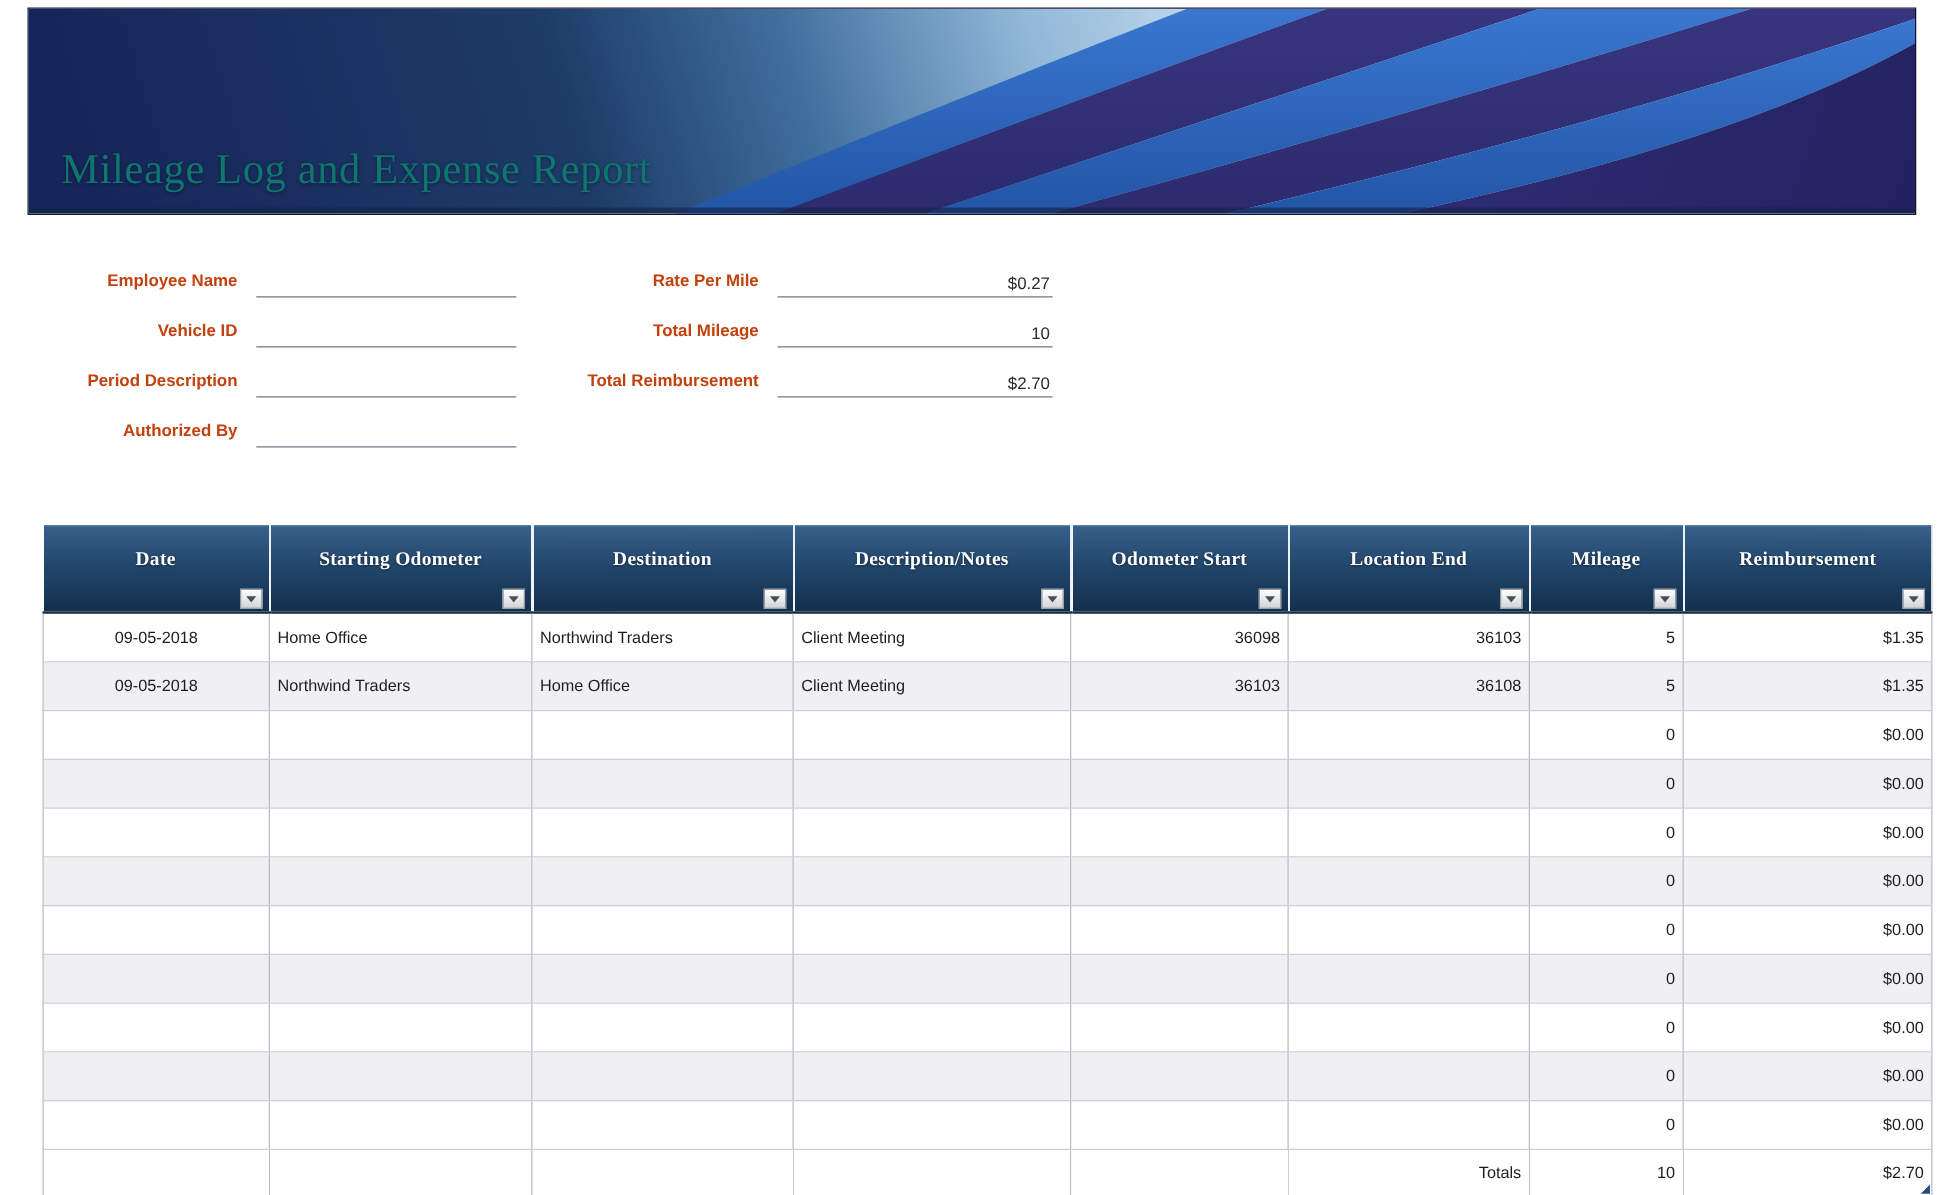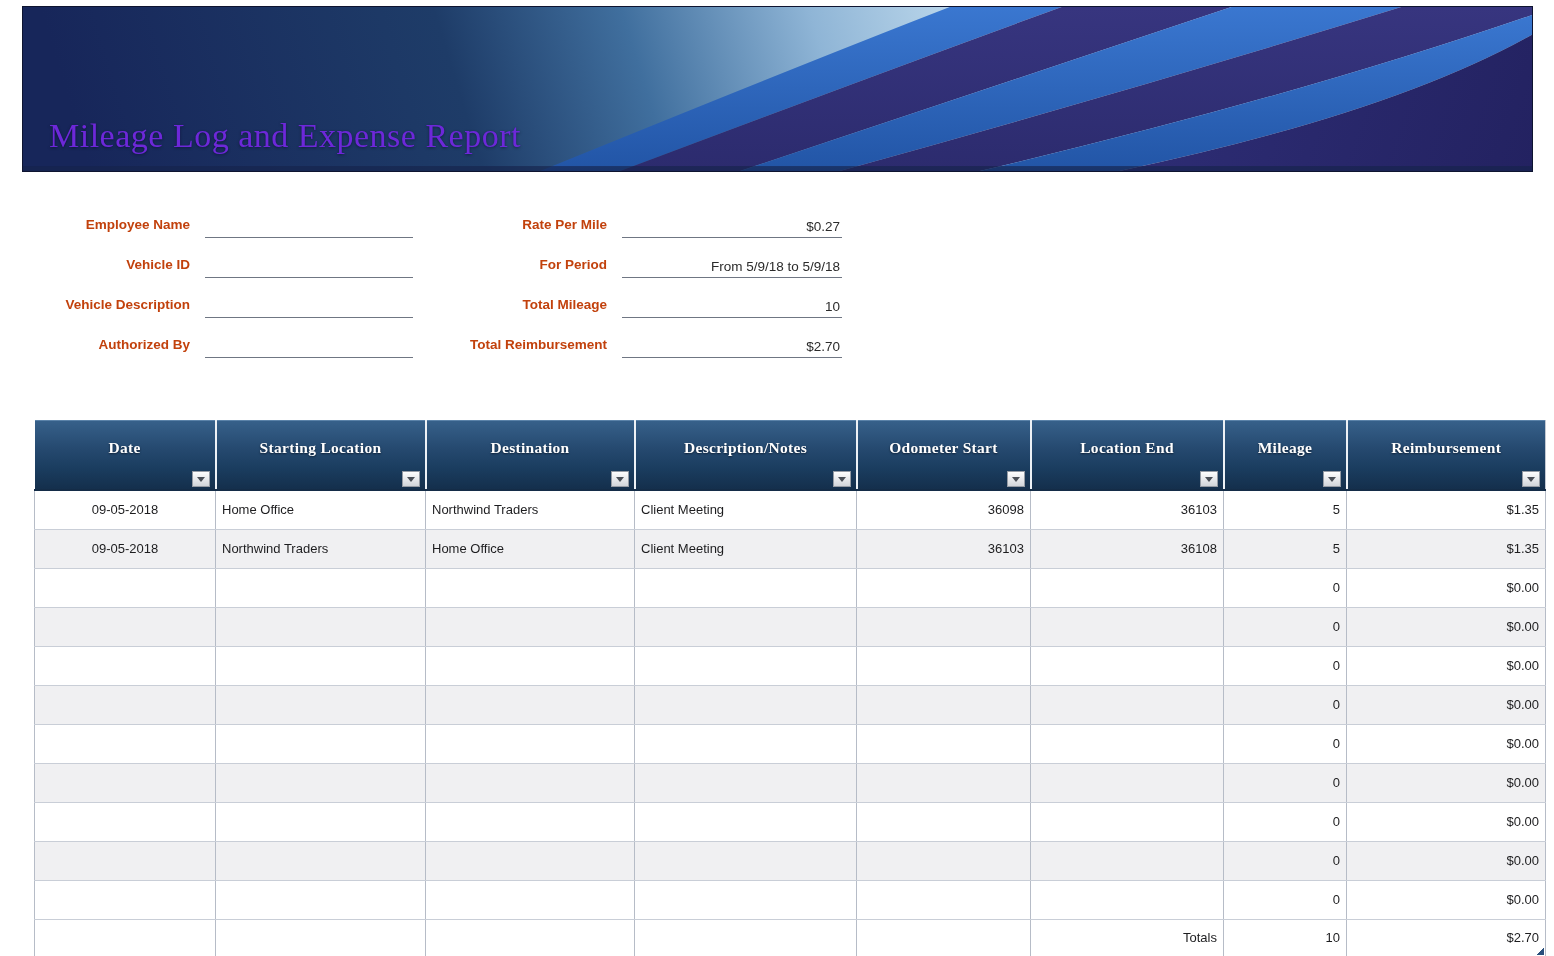--- a/index.html
+++ b/index.html
@@ -5,21 +5,21 @@
   html,body{margin:0;padding:0;background:#fff;}
   .page{position:relative;width:1554px;height:956px;background:#fff;overflow:hidden;
         font-family:"Liberation Sans",sans-serif;}
 
   
   .banner{position:absolute;left:22px;top:6px;width:1511px;height:166px;
           border:1px solid #0e1430;box-sizing:border-box;overflow:hidden;}
   .banner svg{position:absolute;left:0;top:0;width:100%;height:100%;display:block;}
   .banner h1{position:absolute;left:26px;bottom:16px;margin:0;z-index:3;
              font-family:"Liberation Serif",serif;font-weight:normal;
-             font-size:34px;color:#6d28d9;letter-spacing:0.5px;
+             font-size:34px;color:#0f766e;letter-spacing:0.5px;
              text-shadow:0 1px 3px rgba(0,0,20,.45);}
 
   
   .form-col{position:absolute;top:198px;}
   .form-col.left{left:0;}
   .form-col.right{left:440px;}
   .form-row{display:flex;align-items:flex-end;height:40px;}
   .form-row .lbl{font-weight:bold;color:#c2410c;font-size:13.5px;
                  text-align:right;padding-bottom:6px;white-space:nowrap;}
   .form-col.left  .lbl{width:190px;}
@@ -103,44 +103,38 @@
           <span></span>
         </div>
     </div>
     <div class="form-row">
       <span class="lbl">Vehicle ID</span>
       <div class="fld">
           <span></span>
         </div>
     </div>
     <div class="form-row">
-      <span class="lbl">Vehicle Description</span>
+      <span class="lbl">Period Description</span>
       <div class="fld">
           <span></span>
         </div>
     </div>
     <div class="form-row">
       <span class="lbl">Authorized By</span>
       <div class="fld">
           <span></span>
         </div>
     </div>
   </section>
 
   <section class="form-col right">
     <div class="form-row">
       <span class="lbl">Rate Per Mile</span>
       <div class="fld">
           <span>$0.27</span>
-        </div>
-    </div>
-    <div class="form-row">
-      <span class="lbl">For Period</span>
-      <div class="fld">
-          <span>From 5/9/18 to 5/9/18</span>
         </div>
     </div>
     <div class="form-row">
       <span class="lbl">Total Mileage</span>
       <div class="fld">
           <span>10</span>
         </div>
     </div>
     <div class="form-row">
       <span class="lbl">Total Reimbursement</span>
@@ -159,21 +153,21 @@
       <col style="width:174px">
         <col style="width:193px">
         <col style="width:123px">
         <col style="width:199px">
     </colgroup>
     <thead>
       <tr>
         <th><span>Date</span><span class="filter-btn">
               <i></i>
             </span></th>
-        <th><span>Starting Location</span><span class="filter-btn">
+        <th><span>Starting Odometer</span><span class="filter-btn">
               <i></i>
             </span></th>
         <th><span>Destination</span><span class="filter-btn">
               <i></i>
             </span></th>
         <th><span>Description/Notes</span><span class="filter-btn">
               <i></i>
             </span></th>
         <th><span>Odometer Start</span><span class="filter-btn">
               <i></i>

